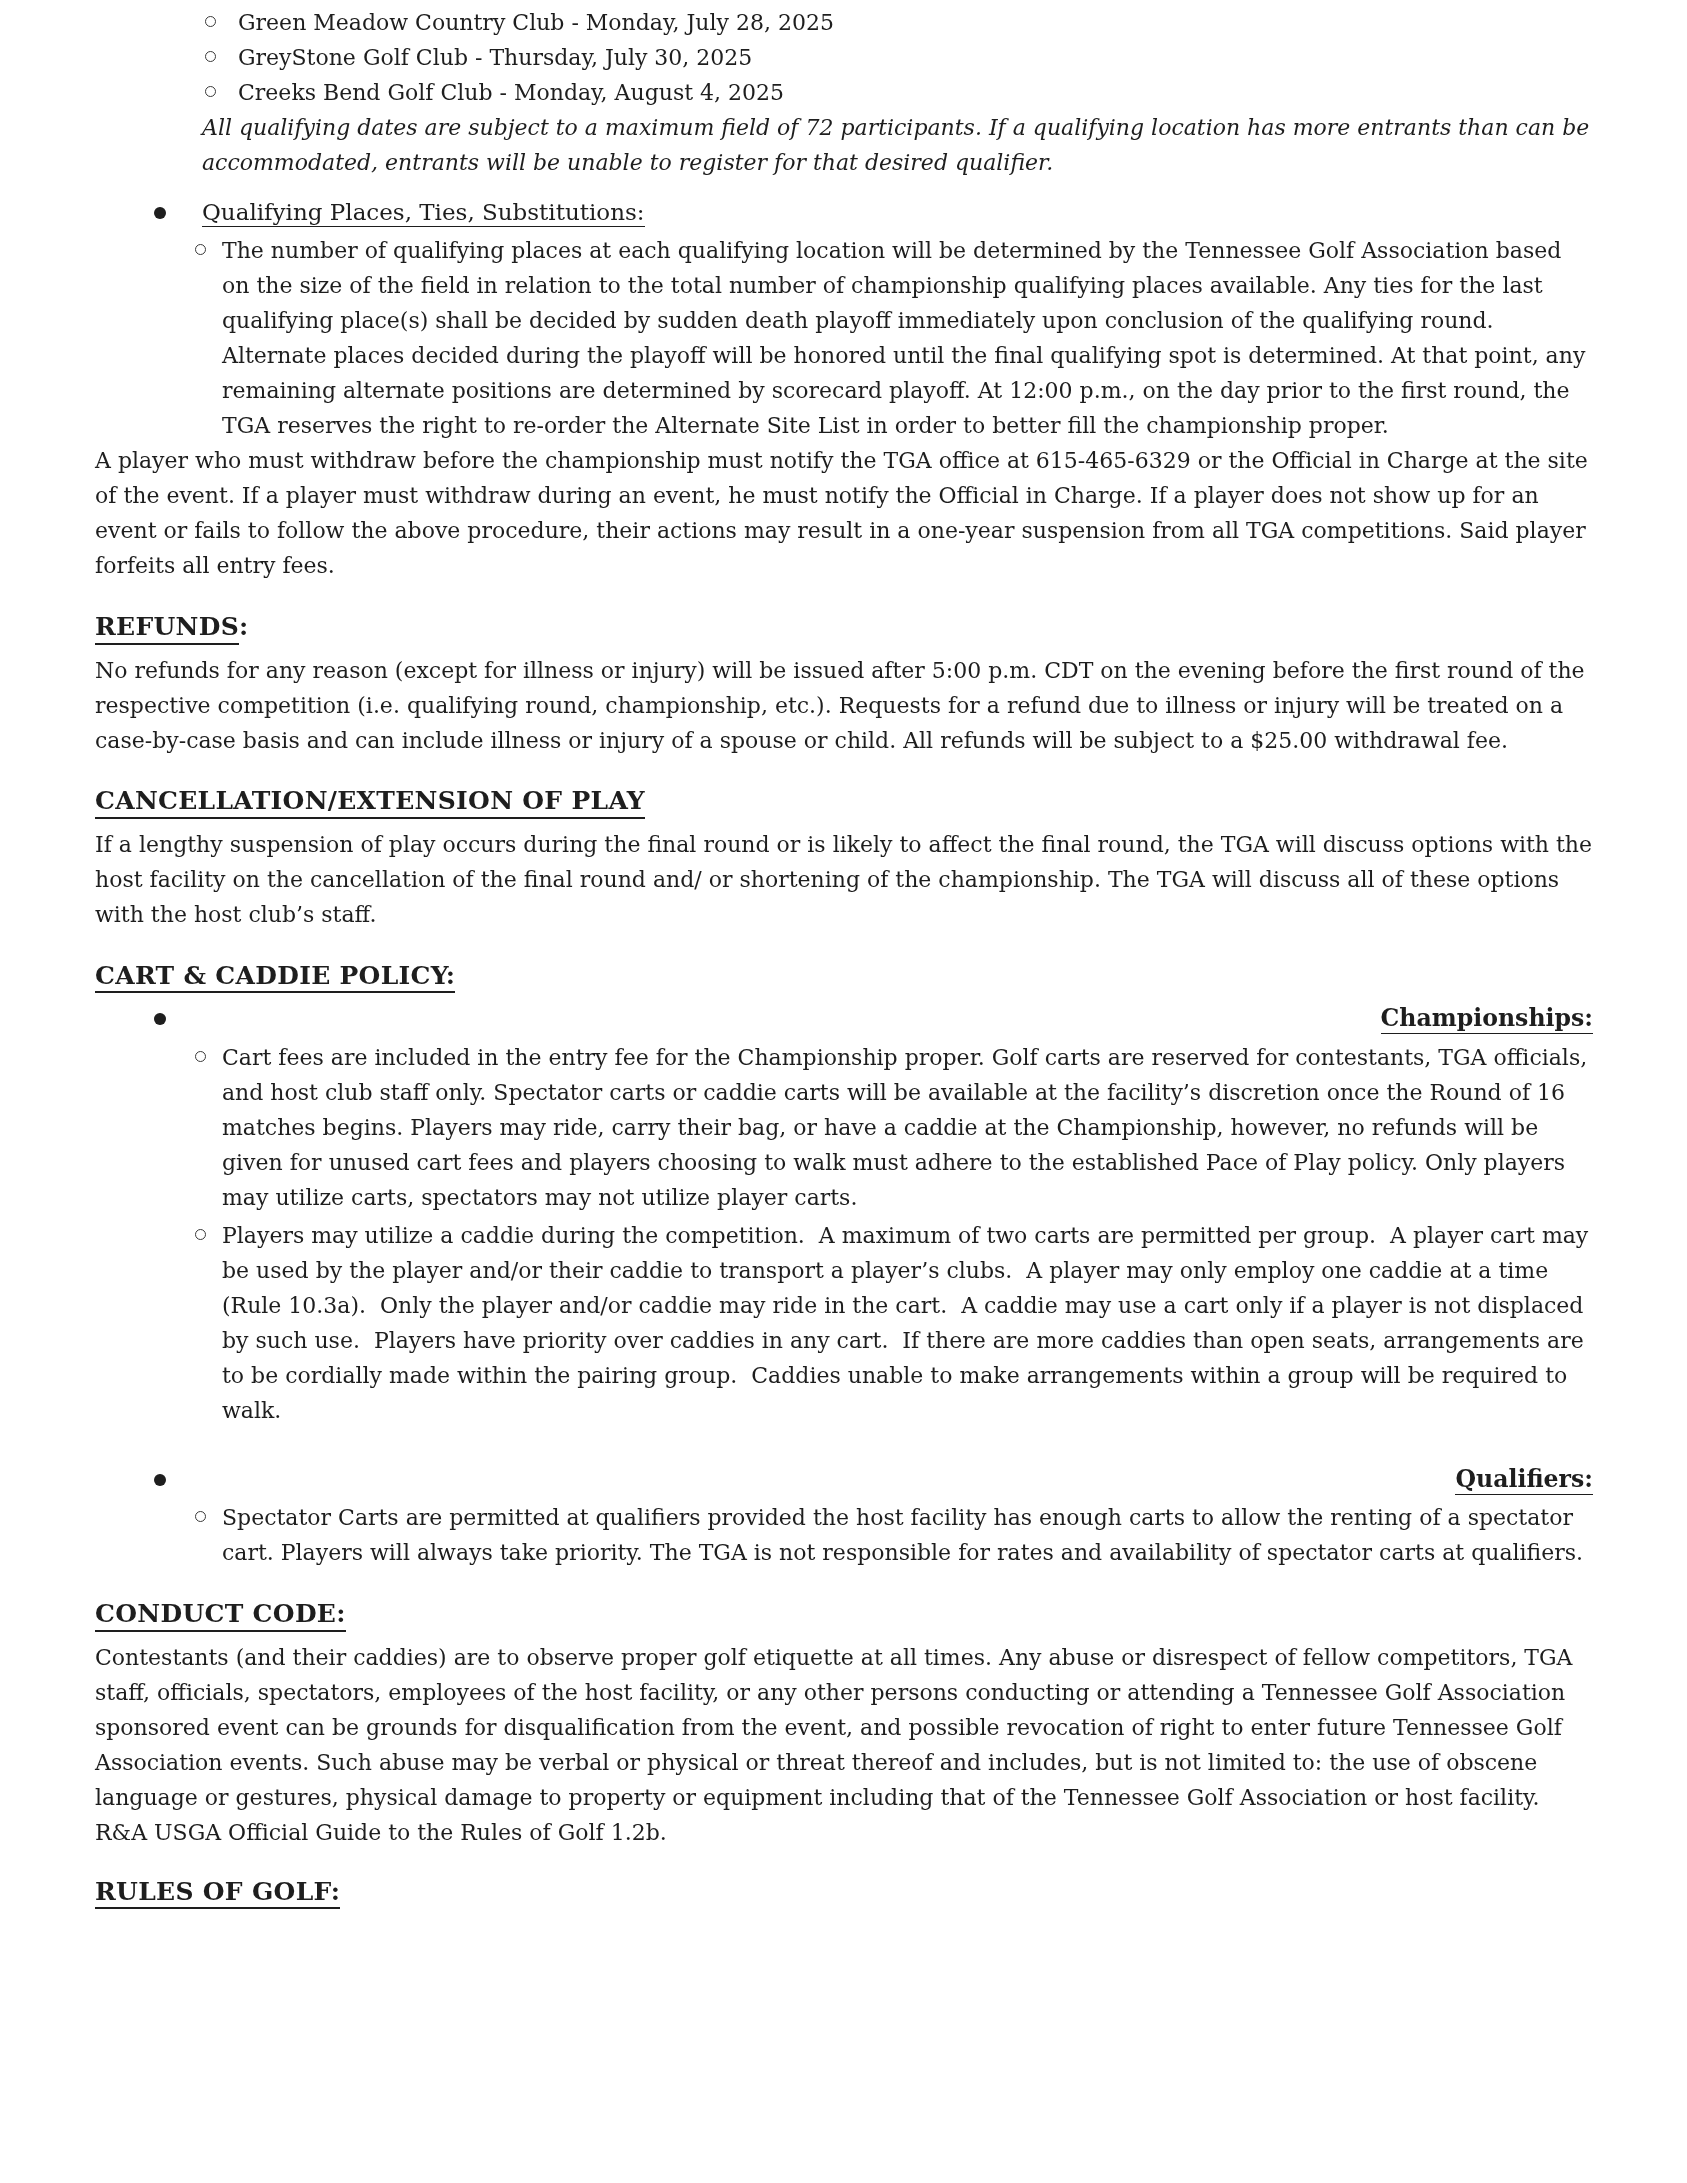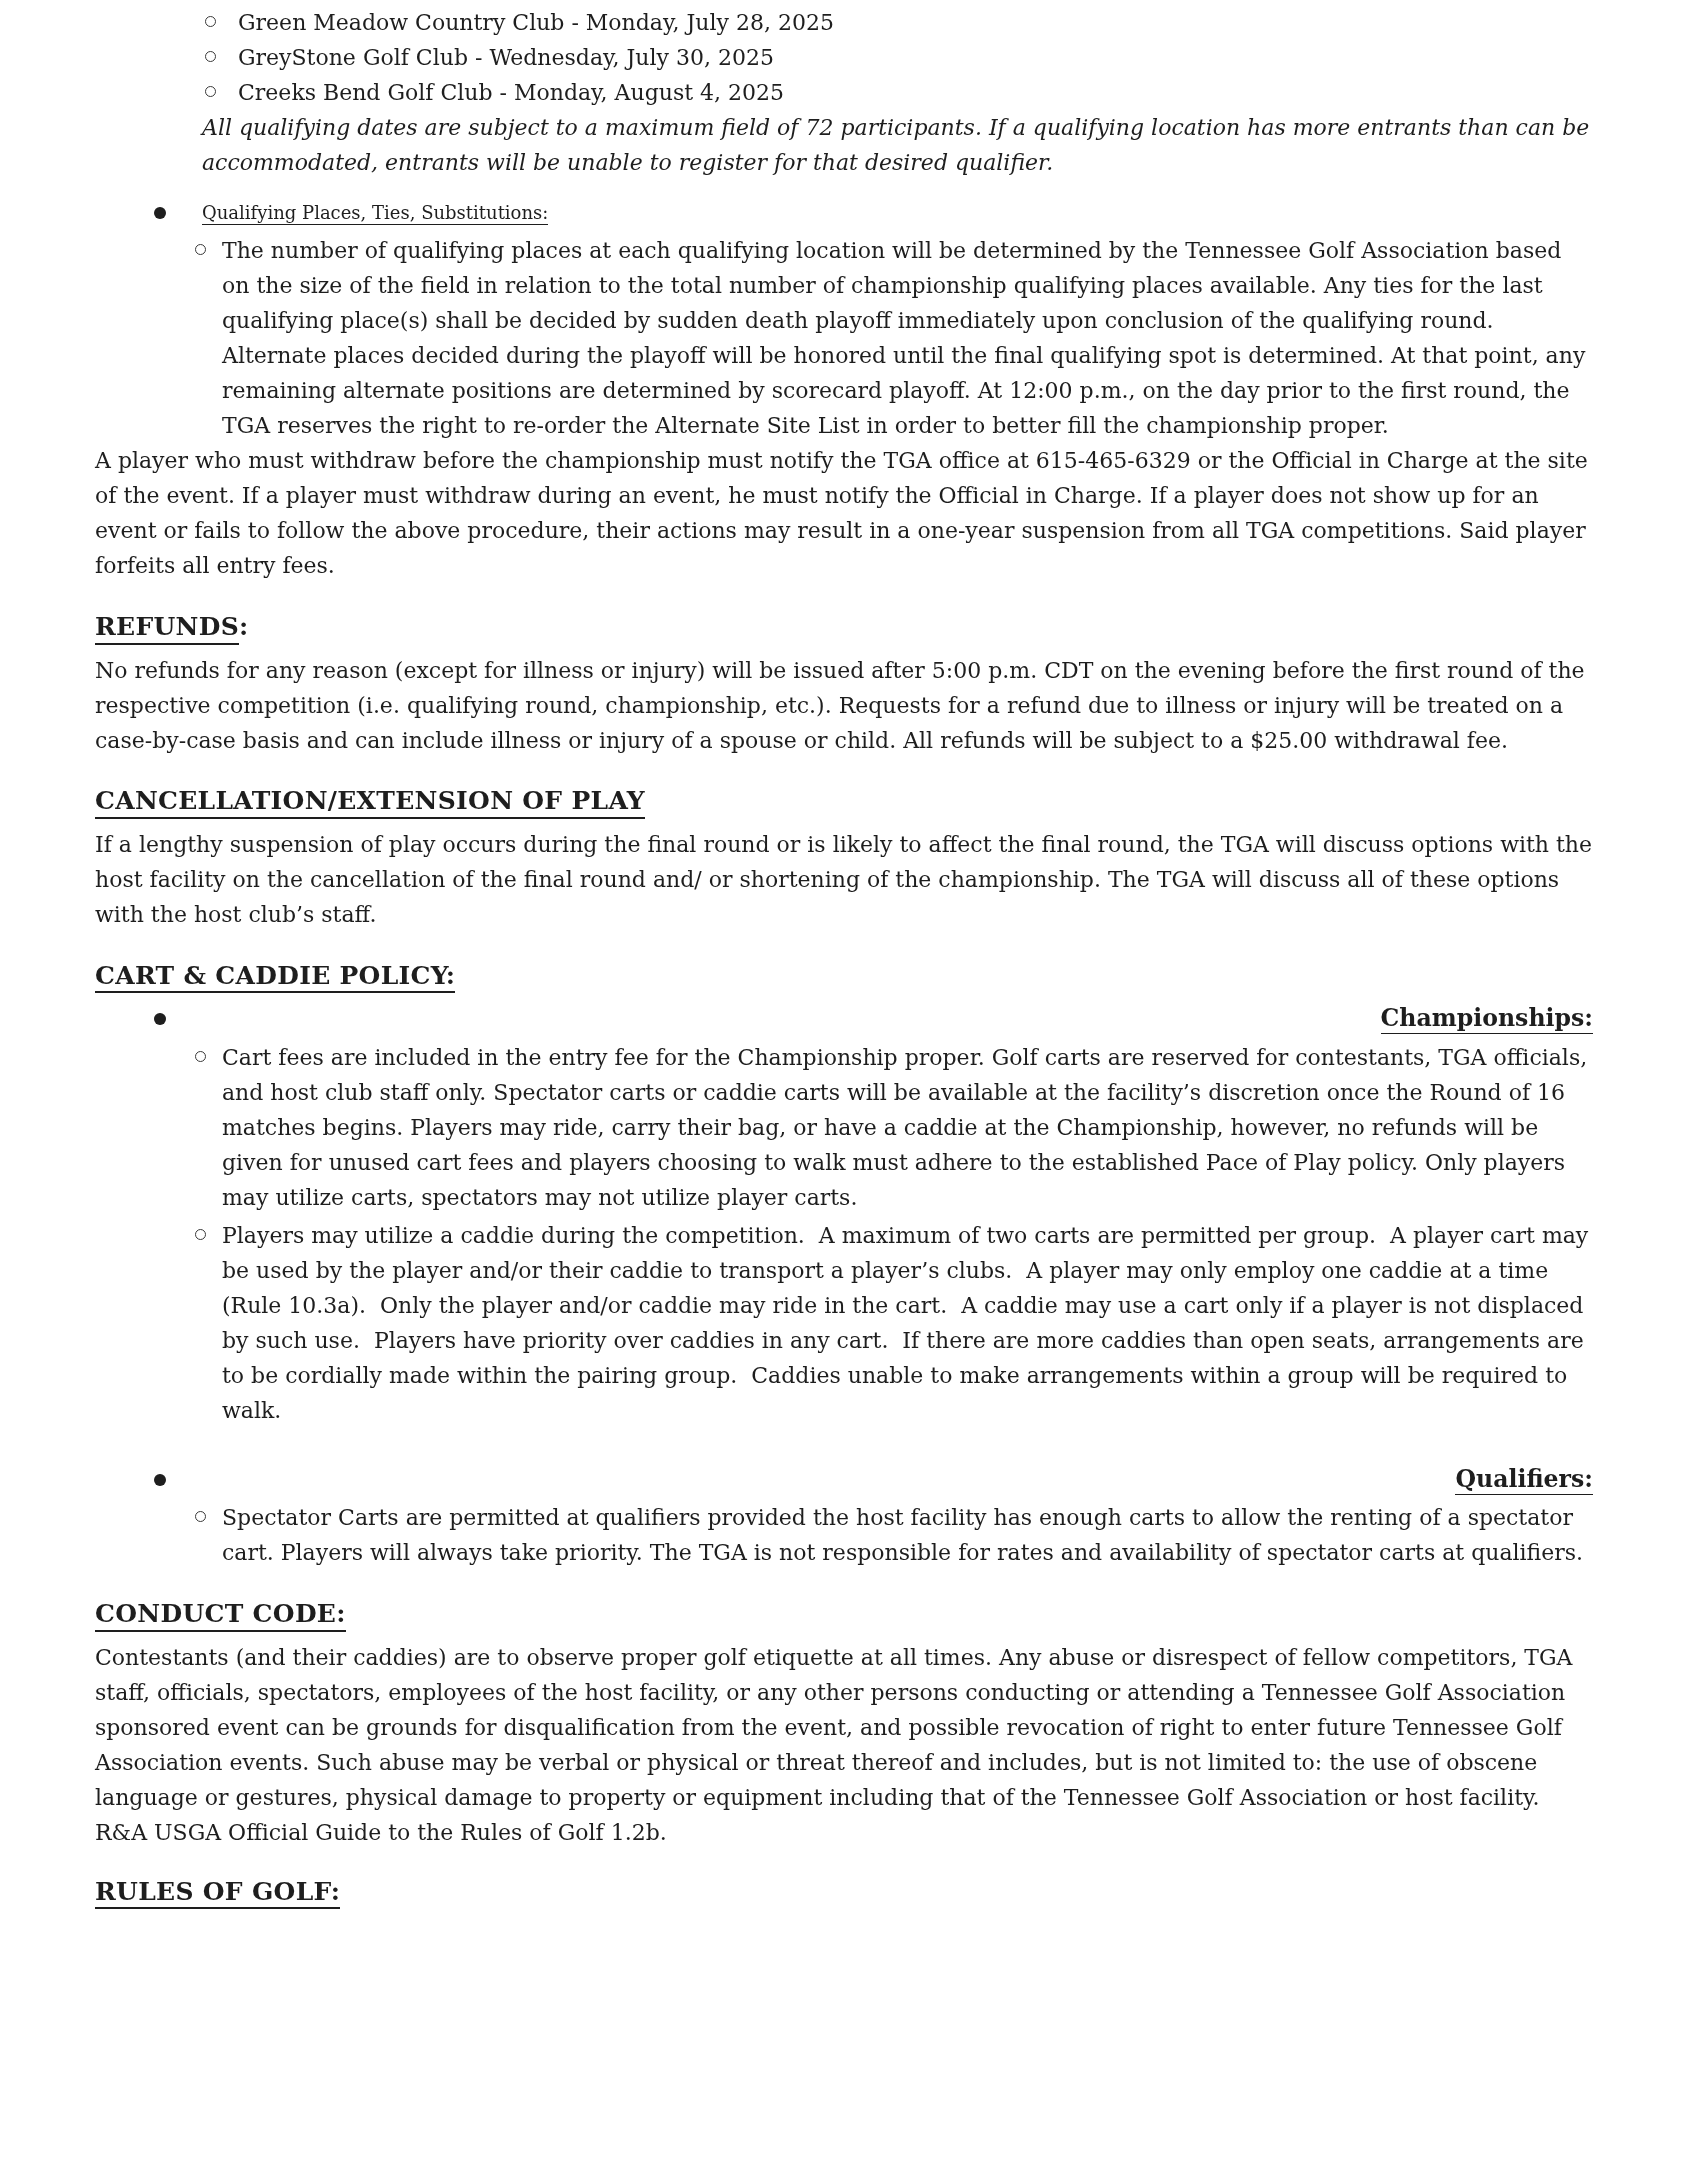--- a/index.html
+++ b/index.html
@@ -39,37 +39,37 @@
   .note{padding-left:107px;font-style:italic;}
   
   .group-qp{margin-top:39px;}
   .qp-body{margin-top:3.4px;}
   .sec{margin:23.6px 0 6.7px 0;font-size:25px;font-weight:bold;line-height:39px;letter-spacing:0.3px;}
   .sec-rules{margin-top:22px;}
   .hu{border-bottom:2.5px solid currentColor;padding-bottom:1.7px;}
   .lu{border-bottom:1.7px solid currentColor;padding-bottom:0.8px;}
   .label-row{margin-top:5px;}
   .label-bold{font-size:23.6px;font-weight:bold;line-height:35px;text-align:right;}
-  .label-reg{font-size:18px;line-height:35px;margin-top:15px;}
+  .label-reg{font-size:23px;line-height:35px;margin-top:15px;}
   .sub{margin-top:3.4px;}
   .group-qualifiers{margin-top:34px;}
   .para{margin:0;}
 </style>
 </head>
 <body>
 
 <div class="page">
 
   <div class="row site">
     <span class="icon-open"></span>
     <span class="t">Green Meadow Country Club - Monday, July 28, 2025</span>
   </div>
   <div class="row site">
     <span class="icon-open"></span>
-    <span class="t">GreyStone Golf Club - Wednesday, July 30, 2025</span>
+    <span class="t">GreyStone Golf Club - Thursday, July 30, 2025</span>
   </div>
   <div class="row site">
     <span class="icon-open"></span>
     <span class="t">Creeks Bend Golf Club - Monday, August 4, 2025</span>
   </div>
 
   <div class="row note t">All qualifying dates are subject to a maximum field of 72 participants. If a qualifying location has more entrants than can be accommodated, entrants will be unable to register for that desired qualifier.</div>
 
   <div class="row l1 label-reg group-qp">
     <span class="icon-filled"></span>

